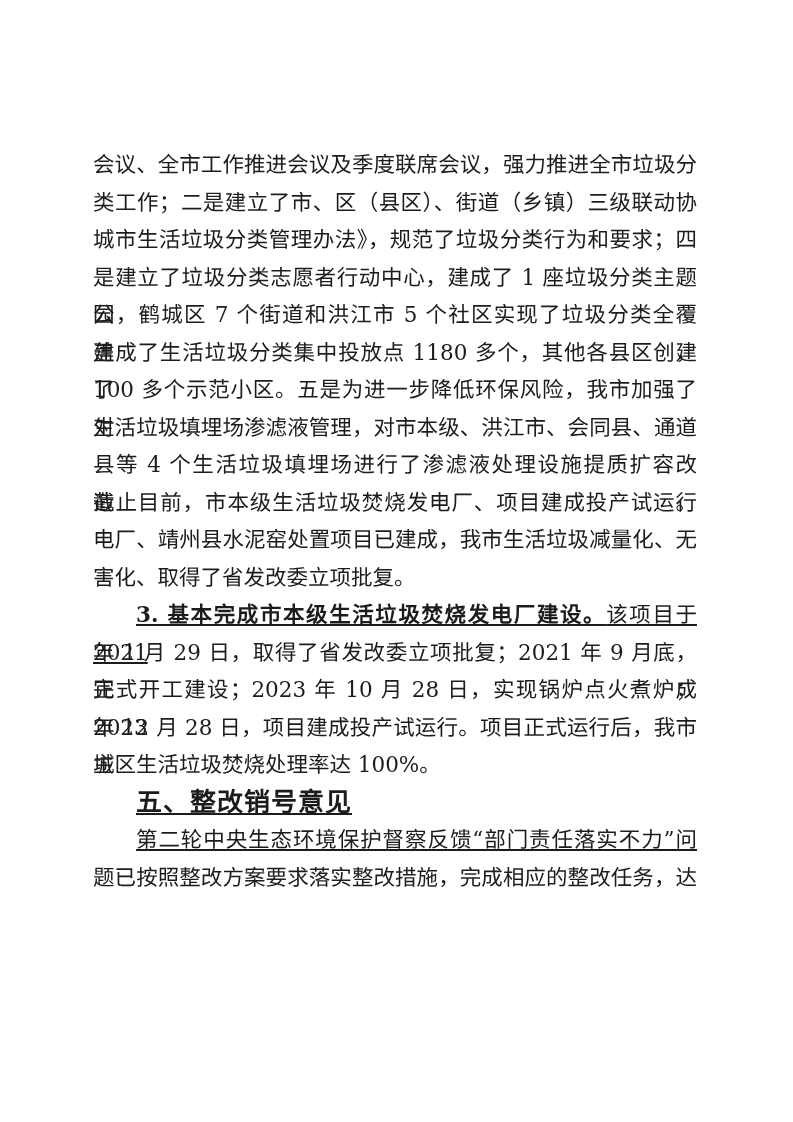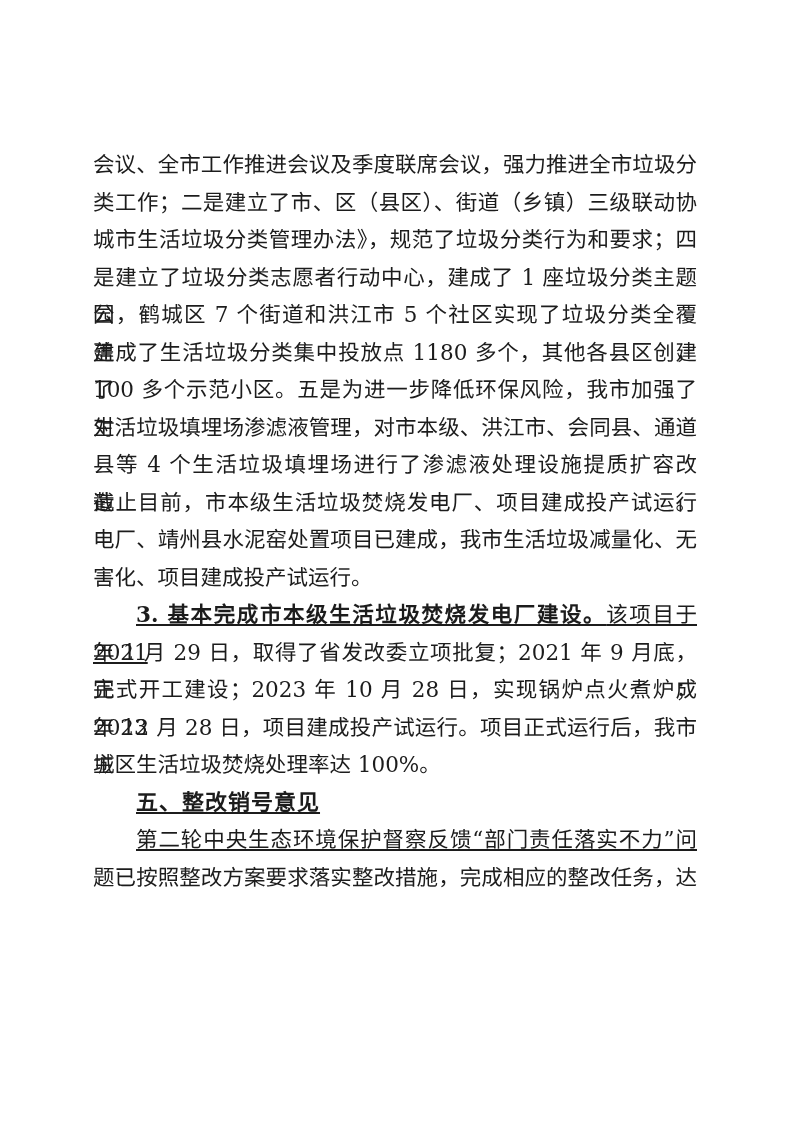--- a/index.html
+++ b/index.html
@@ -34,21 +34,21 @@
     text-align: left;
     text-align-last: left;
   }
   .line.indent {
     text-indent: 43px;
     text-decoration: underline;
   }
   .line.heading {
     font-family: "Liberation Sans", "DejaVu Sans", sans-serif;
     font-weight: 700;
-    font-size: 22px;
+    font-size: 26px;
     letter-spacing: 1px;
   }
   .bold {
     font-weight: 700;
   }
 </style>
 </head>
 <body>
 
 <div class="page">
@@ -58,21 +58,21 @@
       <div class="line"><span>类工作；二是建立了市、区（县区）、街道（乡镇）三级联动协</span></div>
       <div class="line"><span>城市生活垃圾分类管理办法》，规范了垃圾分类行为和要求；四</span></div>
       <div class="line"><span>是建立了垃圾分类志愿者行动中心，建成了 1 座垃圾分类主题公</span></div>
       <div class="line"><span>园，鹤城区 7 个街道和洪江市 5 个社区实现了垃圾分类全覆盖，</span></div>
       <div class="line"><span>建成了生活垃圾分类集中投放点 1180 多个，其他各县区创建了</span></div>
       <div class="line"><span>100 多个示范小区。五是为进一步降低环保风险，我市加强了对</span></div>
       <div class="line"><span>生活垃圾填埋场渗滤液管理，对市本级、洪江市、会同县、通道</span></div>
       <div class="line"><span>县等 4 个生活垃圾填埋场进行了渗滤液处理设施提质扩容改造。</span></div>
       <div class="line"><span>截止目前，市本级生活垃圾焚烧发电厂、项目建成投产试运行</span></div>
       <div class="line"><span>电厂、靖州县水泥窑处置项目已建成，我市生活垃圾减量化、无</span></div>
-      <div class="line align-left"><span>害化、项目建成投产试运行。</span></div>
+      <div class="line align-left"><span>害化、取得了省发改委立项批复。</span></div>
       <div class="line indent"><span class="bold">3. 基本完成市本级生活垃圾焚烧发电厂建设。</span><span>该项目于 2021</span></div>
       <div class="line"><span>年 1 月 29 日，取得了省发改委立项批复；2021 年 9 月底，完成</span></div>
       <div class="line"><span>正式开工建设；2023 年 10 月 28 日，实现锅炉点火煮炉；2023</span></div>
       <div class="line"><span>年 12 月 28 日，项目建成投产试运行。项目正式运行后，我市主</span></div>
       <div class="line align-left"><span>城区生活垃圾焚烧处理率达 100%。</span></div>
       <div class="line heading align-left indent"><span>五、整改销号意见</span></div>
       <div class="line indent"><span>第二轮中央生态环境保护督察反馈“部门责任落实不力”问</span></div>
       <div class="line"><span>题已按照整改方案要求落实整改措施，完成相应的整改任务，达</span></div>
     </div>
 </div>

